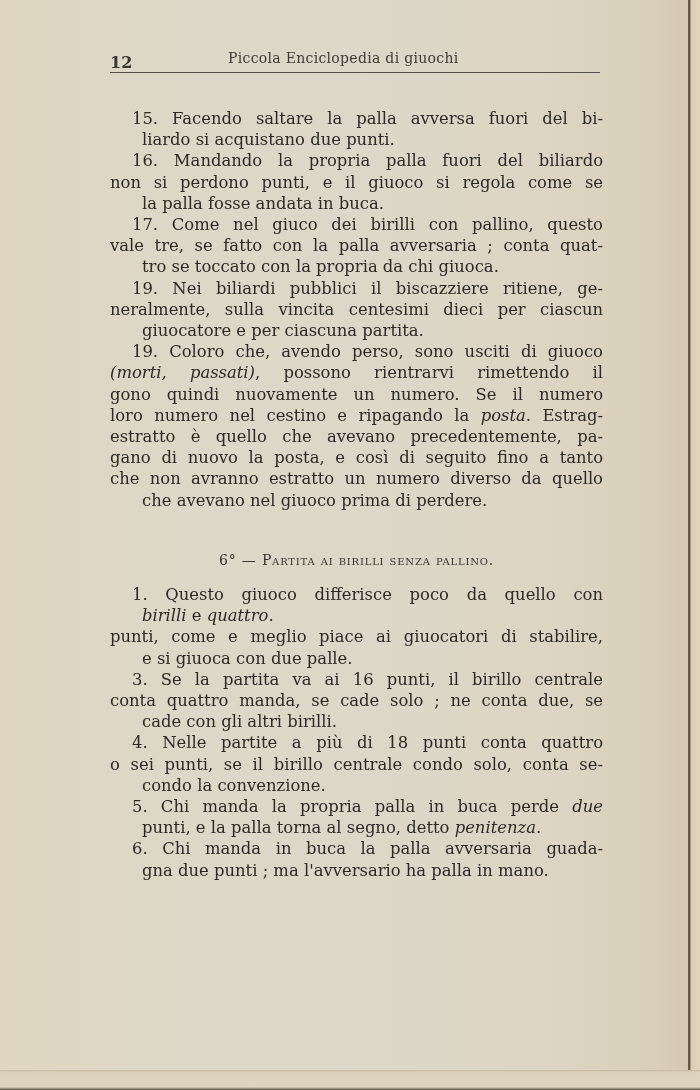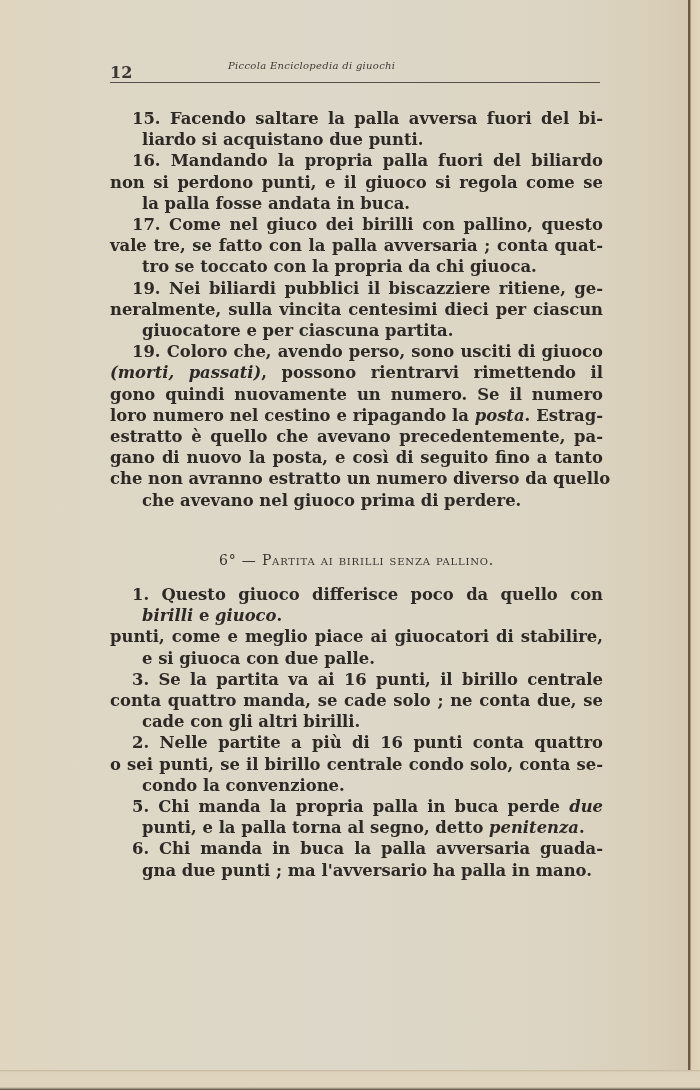--- a/index.html
+++ b/index.html
@@ -32,39 +32,38 @@
       position: absolute;
       left: 0;
       bottom: 0;
       width: 700px;
       height: 20px;
       background: linear-gradient(180deg, #c3b7a0 0px, #cfc3ab 1px, #ddd2bb 2px, #dfd4bd 17px, #8c7f6d 19px, #4d463d 20px);
     }
     .header {
       position: absolute;
       left: 110px;
-      top: 60px;
+      top: 50px;
       width: 490px;
       height: 22px;
       border-bottom: 1.5px solid #55504a;
     }
     .page-number {
       position: absolute;
       left: 0;
       top: 3px;
       font-size: 16px;
       font-weight: bold;
       color: #3a3632;
     }
     .running-head {
       position: absolute;
       left: 118px;
       top: 0;
-      font-size: 10px;
-      font-style: italic;
+      font-size: 14px;
       color: #3e3a36;
       letter-spacing: 0.3px;
     }
     .text-block {
       position: absolute;
       left: 110px;
       width: 493px;
       font-size: 16.4px;
       line-height: 21.2px;
       text-align: justify;
@@ -83,21 +82,20 @@
       color: #37332f;
     }
     .section-heading .sc {
       font-variant: small-caps;
     }
     .line {
       display: block;
       white-space: nowrap;
       text-align: justify;
       text-align-last: justify;
-      font-weight: bold;
     }
     .line.last {
       text-align-last: left;
       margin-left: 32px;
     }
     .line.indent {
       padding-left: 22px;
     }
   </style>
 </head>
@@ -149,33 +147,33 @@
 
   <div class="section-heading">
     <span>6°</span>
     <span>—</span>
     <span class="sc">Partita ai birilli senza pallino.</span>
   </div>
 
   <div class="text-block block-2">
     <div class="para-lines">
       <span class="line indent">1. Questo giuoco differisce poco da quello con</span>
-      <span class="line last rich"><span class="it" style="font-style: italic;">birilli</span> e <span class="it" style="font-style: italic;">giuoco</span>.</span>
+      <span class="line last rich"><span class="it" style="font-style: italic;">birilli</span> e <span class="it" style="font-style: italic;">quattro</span>.</span>
     </div>
     <div class="para-lines">
       <span class="line">punti, come e meglio piace ai giuocatori di stabilire,</span>
       <span class="line last">e si giuoca con due palle.</span>
     </div>
     <div class="para-lines">
       <span class="line indent">3. Se la partita va ai 16 punti, il birillo centrale</span>
       <span class="line">conta quattro manda, se cade solo ; ne conta due, se</span>
       <span class="line last">cade con gli altri birilli.</span>
     </div>
     <div class="para-lines">
-      <span class="line indent">2. Nelle partite a più di 16 punti conta quattro</span>
+      <span class="line indent">4. Nelle partite a più di 18 punti conta quattro</span>
       <span class="line">o sei punti, se il birillo centrale condo solo, conta se-</span>
       <span class="line last">condo la convenzione.</span>
     </div>
     <div class="para-lines">
       <span class="line indent rich">5. Chi manda la propria palla in buca perde <span class="it" style="font-style: italic;">due</span></span>
       <span class="line last rich">punti, e la palla torna al segno, detto <span class="it" style="font-style: italic;">penitenza</span>.</span>
     </div>
     <div class="para-lines">
       <span class="line indent">6. Chi manda in buca la palla avversaria guada-</span>
       <span class="line last">gna due punti ; ma l'avversario ha palla in mano.</span>

